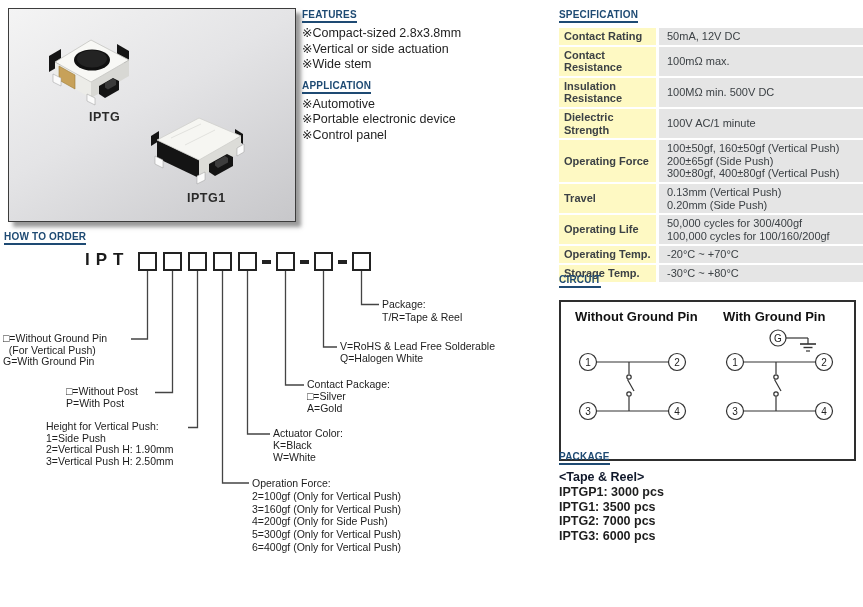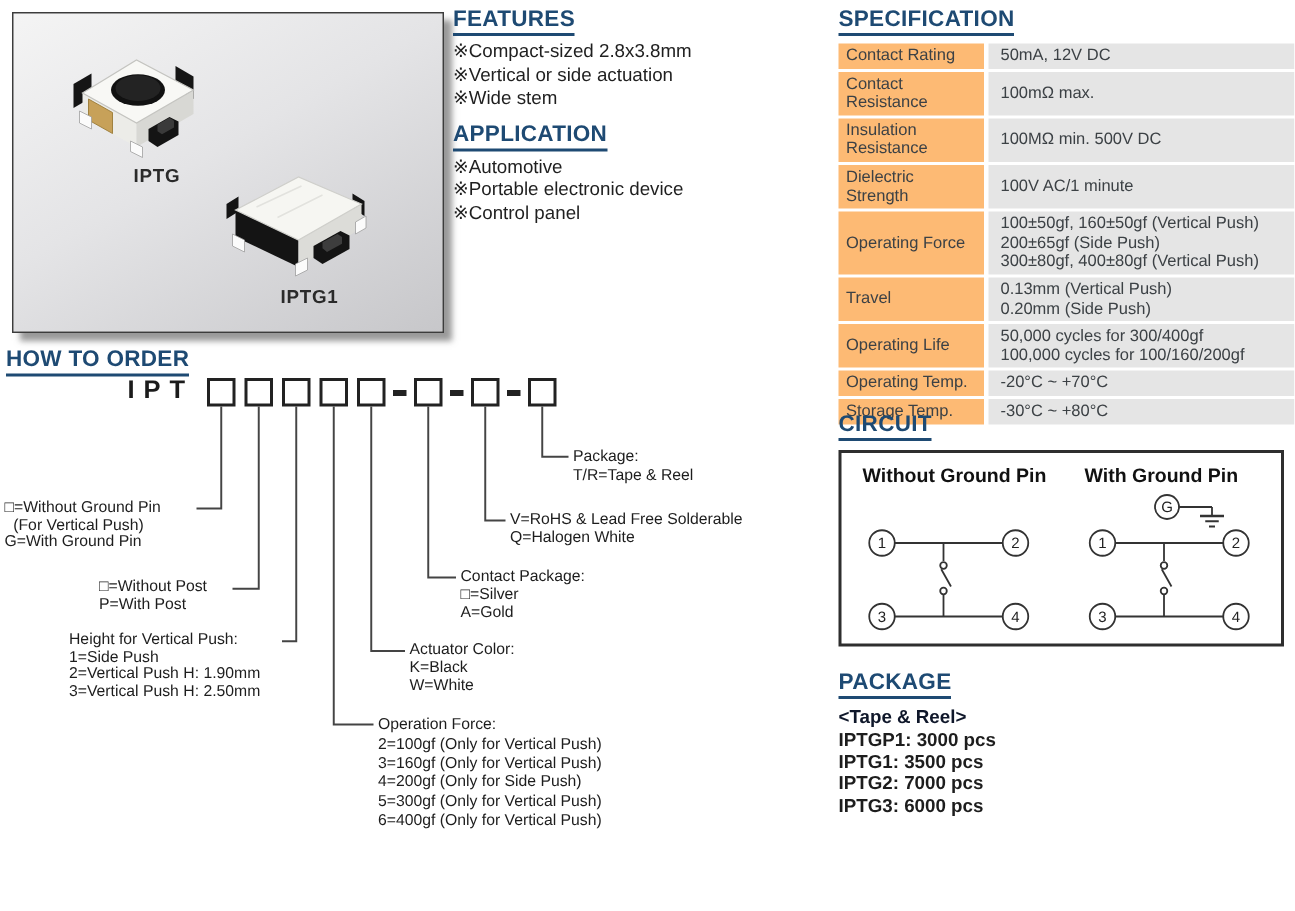--- a/index.html
+++ b/index.html
@@ -2,21 +2,21 @@
 <html><head>
 <meta charset="utf-8">
 <style>
   html,body{margin:0;padding:0;background:#ffffff;}
   .page{
     position:relative;width:863px;height:607px;background:#fff;overflow:hidden;
     font-family:"Liberation Sans","DejaVu Sans",sans-serif;color:#222;
   }
   
   .sec-title{
-    display:inline-block;font-size:15px;font-weight:bold;color:#1e4a73;
+    display:inline-block;font-size:10px;font-weight:bold;color:#1e4a73;
     border-bottom:2px solid #1e4a73;padding-bottom:1px;letter-spacing:.2px;margin:0;
   }
   
   .photo-box{
     position:absolute;left:8px;top:8px;width:286px;height:212px;
     border:1px solid #3c3c3c;
     background:linear-gradient(150deg,#f4f4f4 0%,#e4e4e6 45%,#c7c7ca 100%);
     box-shadow:5px 5px 4px rgba(70,70,70,.55);
     font-weight:bold;
   }
@@ -27,42 +27,42 @@
   .feat-block{position:absolute;left:302px;top:4px;width:250px;}
   .feat-list{margin:3px 0 0 0;}
   .feat-line{font-size:12.5px;line-height:15.6px;color:#1f1f1f;}
   .app-title{margin-top:7px;}
   
   .spec-block{position:absolute;left:559px;top:4px;width:334px;}
   .spec-table{margin-top:5px;}
   .spec-row{display:flex;gap:3px;margin-bottom:2px;}
   .spec-cell{display:flex;align-items:center;font-size:11px;line-height:12.6px;color:#3c4145;
     padding:2px 5px;box-sizing:border-box;white-space:pre-line;}
-  .spec-label{width:97px;background:#fdba74;}
+  .spec-label{width:97px;background:#fef9c3;font-weight:bold;}
   .spec-value{flex:1;background:#e5e5e5;padding-left:8px;}
   
   .order-title{position:absolute;left:4px;top:231px;}
   .order-prefix{position:absolute;left:85px;top:250px;font-size:17px;font-weight:bold;
     letter-spacing:6px;color:#1b1b1b;}
   .obox{position:absolute;top:252px;width:19px;height:19px;border:2px solid #222;
     box-sizing:border-box;background:#fff;}
   .dash{position:absolute;top:260px;width:9px;height:3.5px;background:#222;}
   .leader-svg{position:absolute;left:0;top:0;width:863px;height:607px;pointer-events:none;}
   .ann{position:absolute;font-size:10.5px;line-height:11.6px;color:#1d1d1d;white-space:pre;}
   .ann-ground{left:3px;top:333px;}
   .ann-post{left:66px;top:386px;}
   .ann-height{left:46px;top:421px;}
   .ann-force{left:252px;top:477px;line-height:12.8px;}
   .ann-color{left:273px;top:428px;line-height:11.8px;}
   .ann-material{left:307px;top:379px;line-height:11.8px;}
   .ann-rohs{left:340px;top:341px;line-height:11.8px;}
   .ann-package{left:382px;top:298px;line-height:12.6px;}
   
   .circuit-title{position:absolute;left:559px;top:274px;}
-  .circuit-box{position:absolute;left:559px;top:300px;width:297px;height:131px;
+  .circuit-box{position:absolute;left:559px;top:300px;width:297px;height:161px;
     border:2px solid #2e2e2e;box-sizing:border-box;background:#fff;}
   
   .pkg-block{position:absolute;left:559px;top:446px;width:250px;}
   .pkg-subtitle{font-size:12.5px;font-weight:bold;color:#0f172a;margin-top:5px;}
   .pkg-list{margin-top:1px;font-weight:bold;}
   .pkg-line{font-size:12.5px;line-height:14.6px;color:#1d1d1d;}
 </style>
 </head>
 <body>
 

